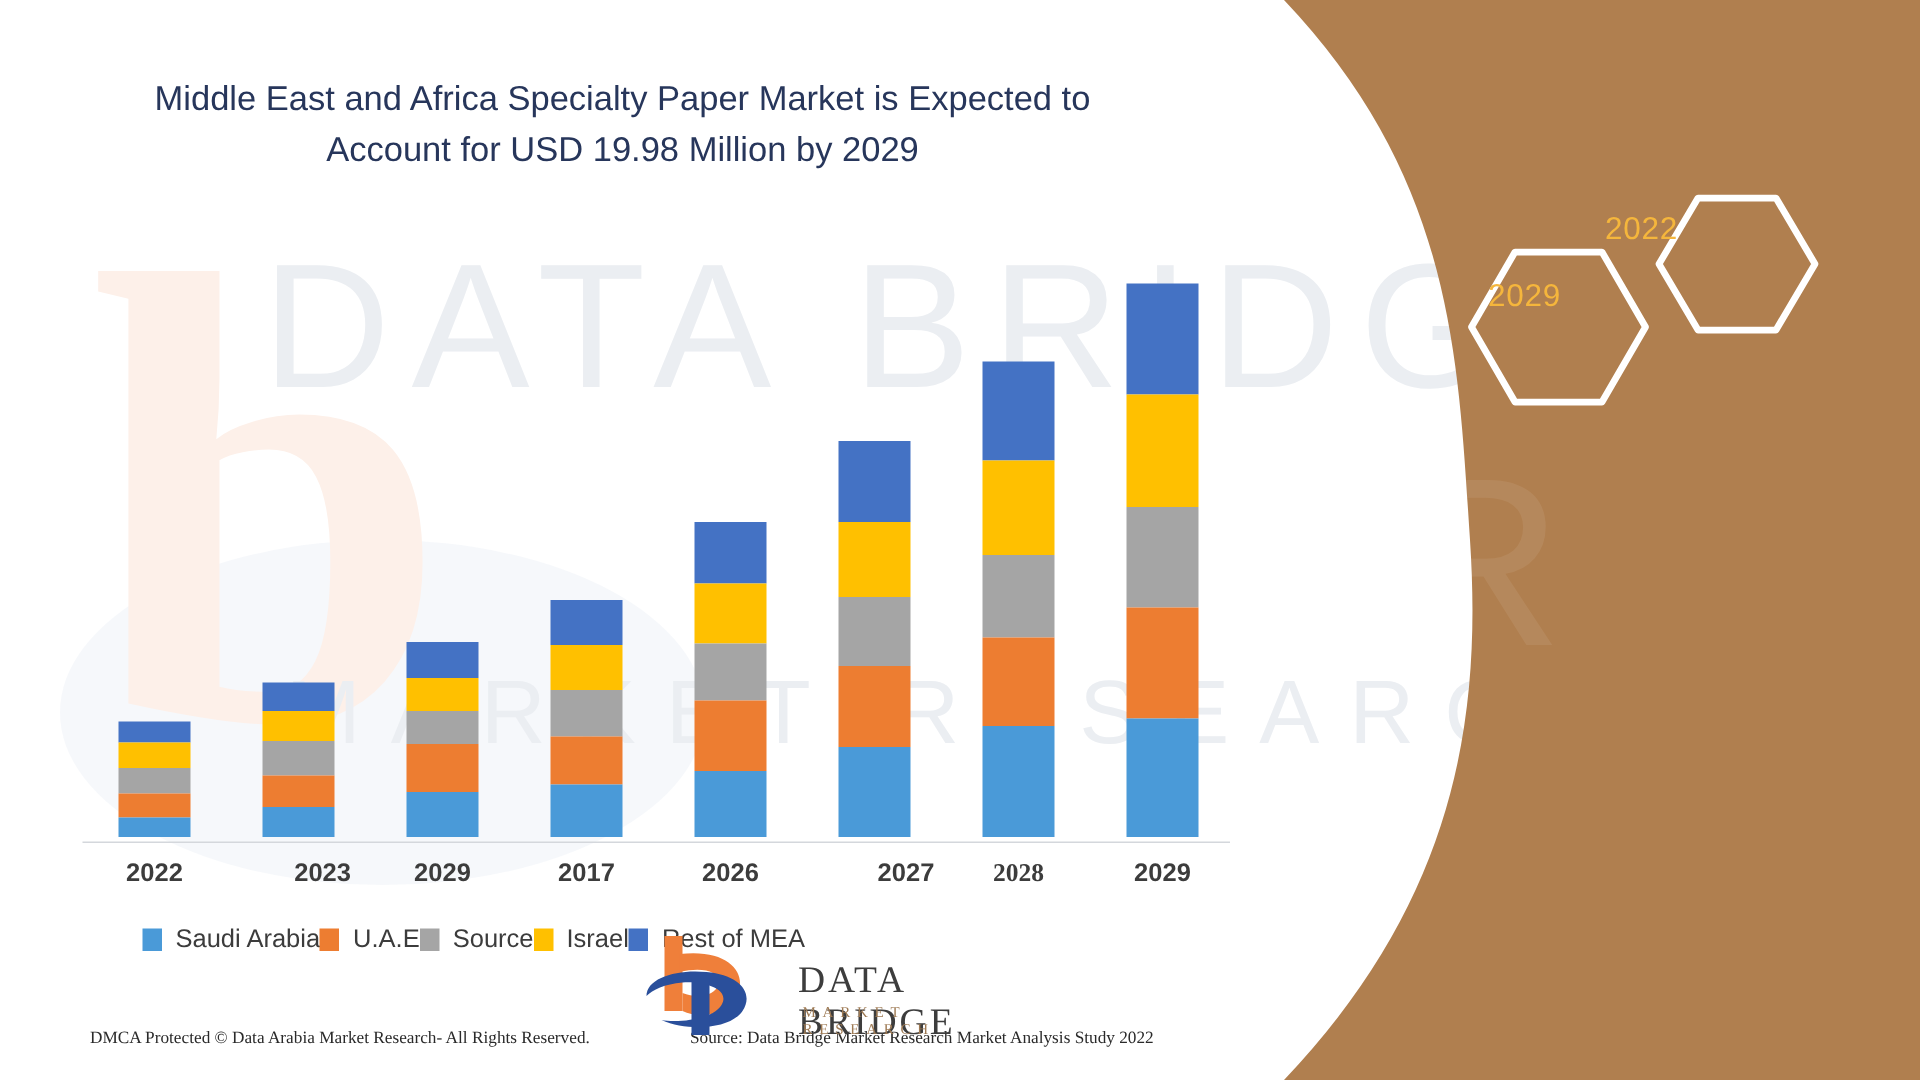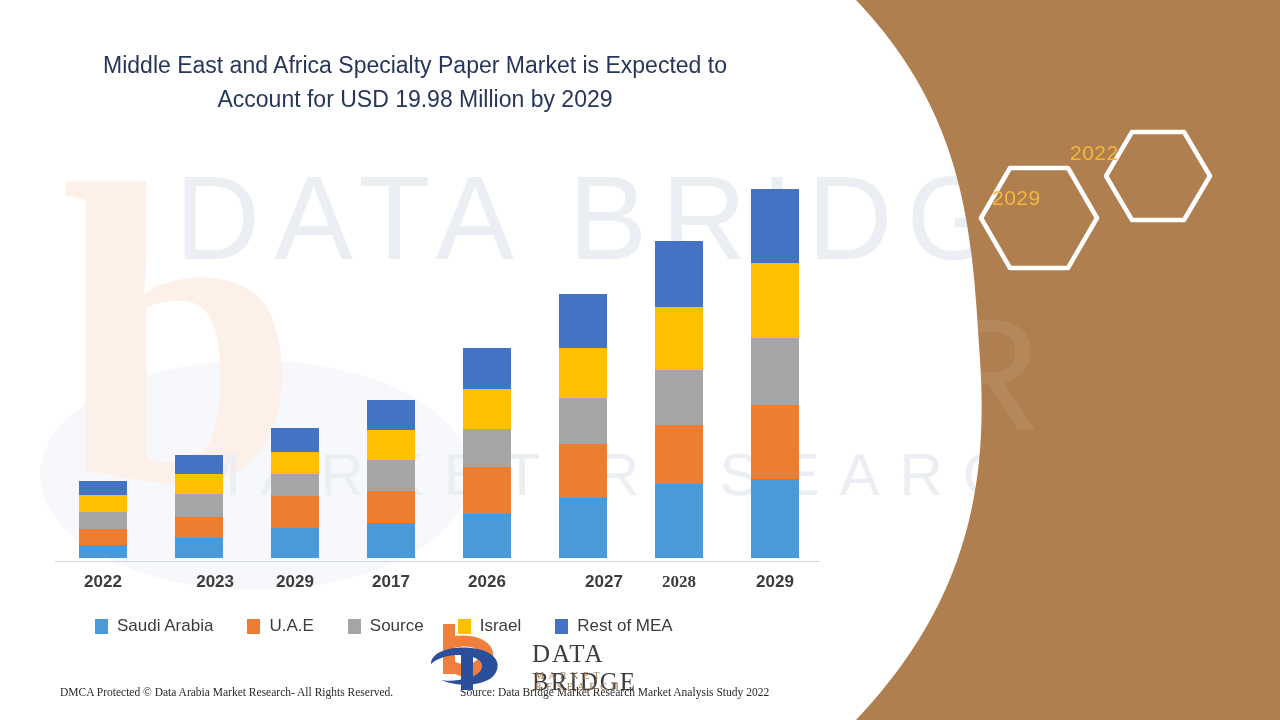--- a/index.html
+++ b/index.html
@@ -166,21 +166,20 @@
     font-weight:700;
   }
 
   
   #legend {
     position:absolute;
     left:95px; top:616px;
     width:700px;
     display:flex;
     align-items:center;
-    gap:34px;
   }
   .legend-item {
     display:flex;
     align-items:center;
     gap:9px;
   }
   .legend-swatch {
     width:13px; height:15px;
     display:block;
   }

